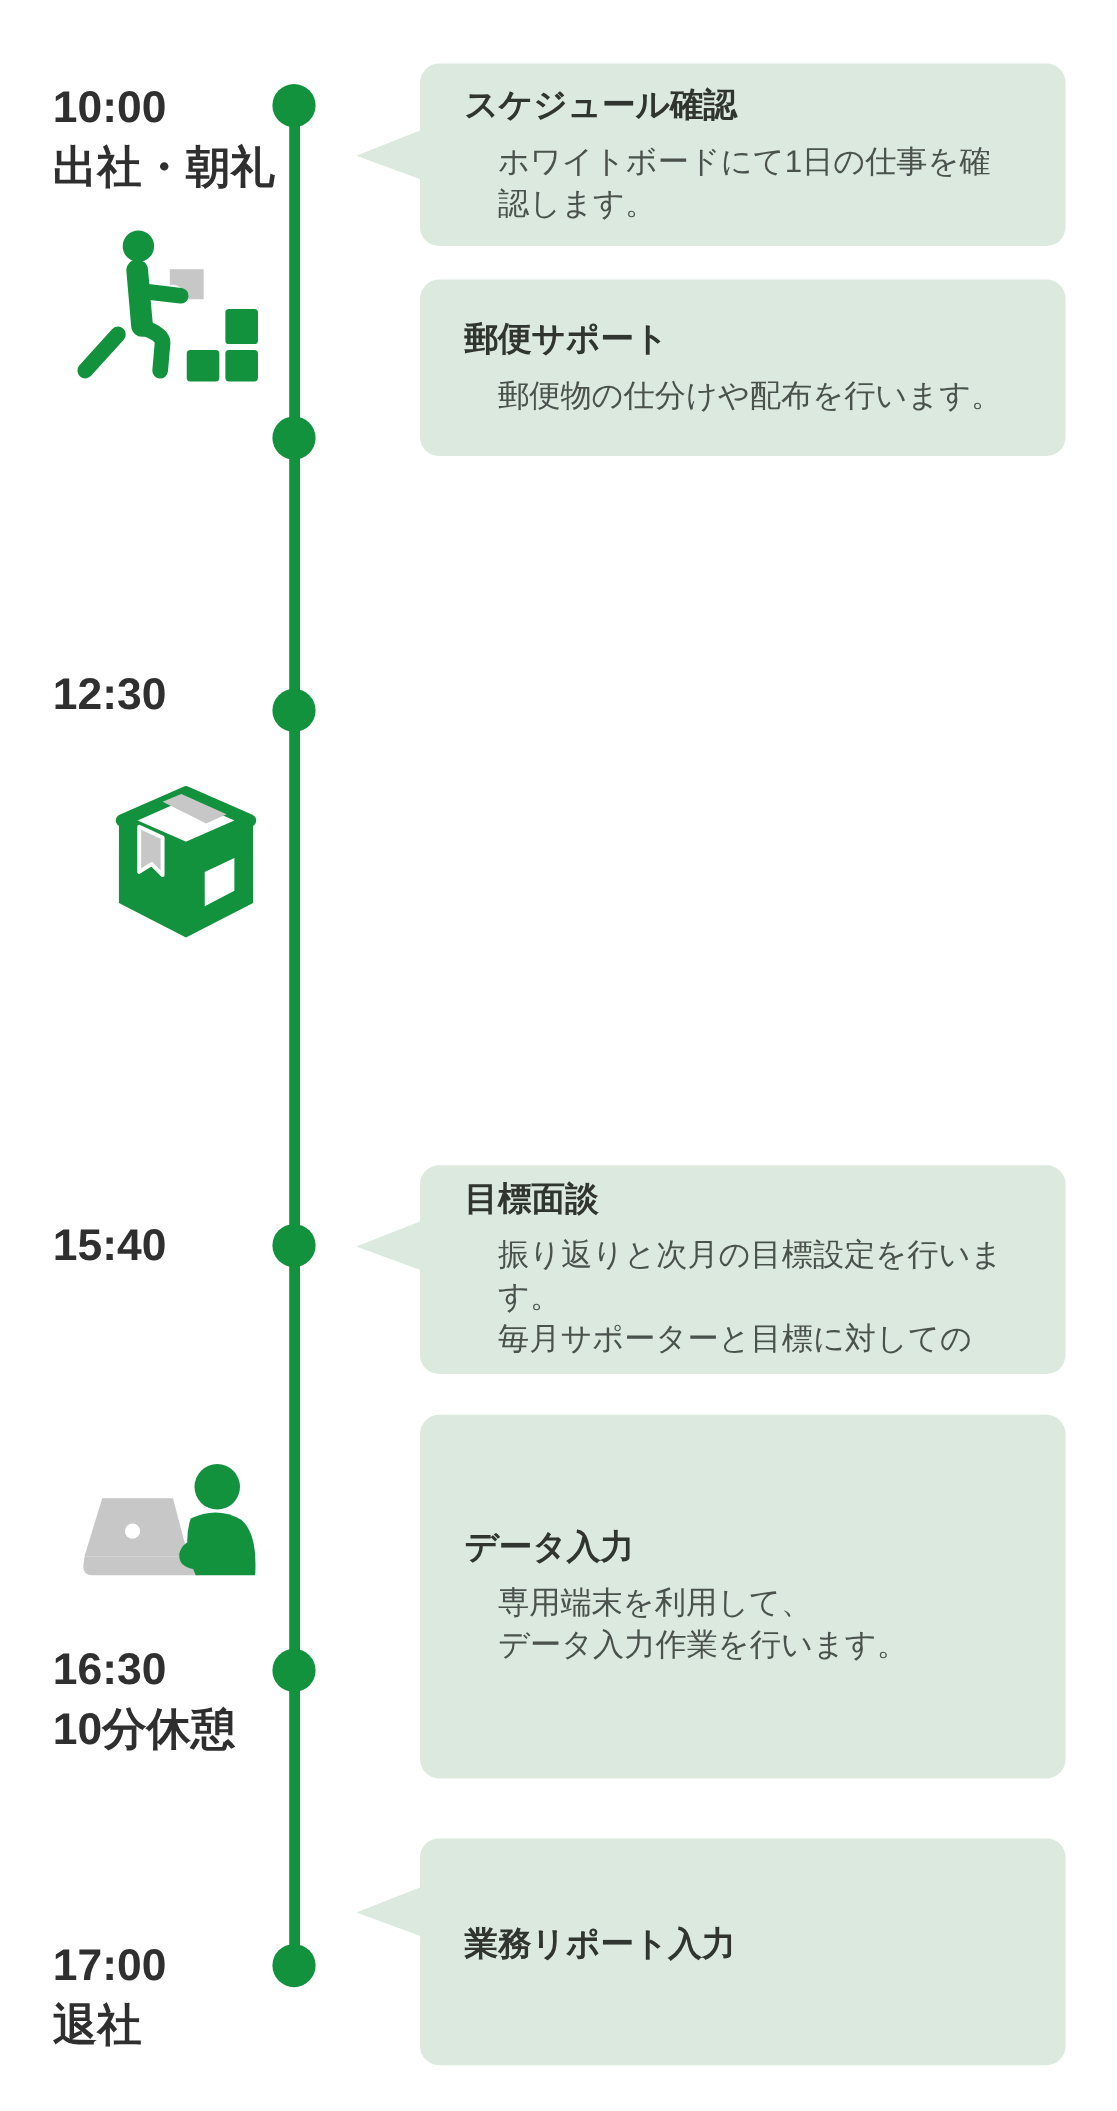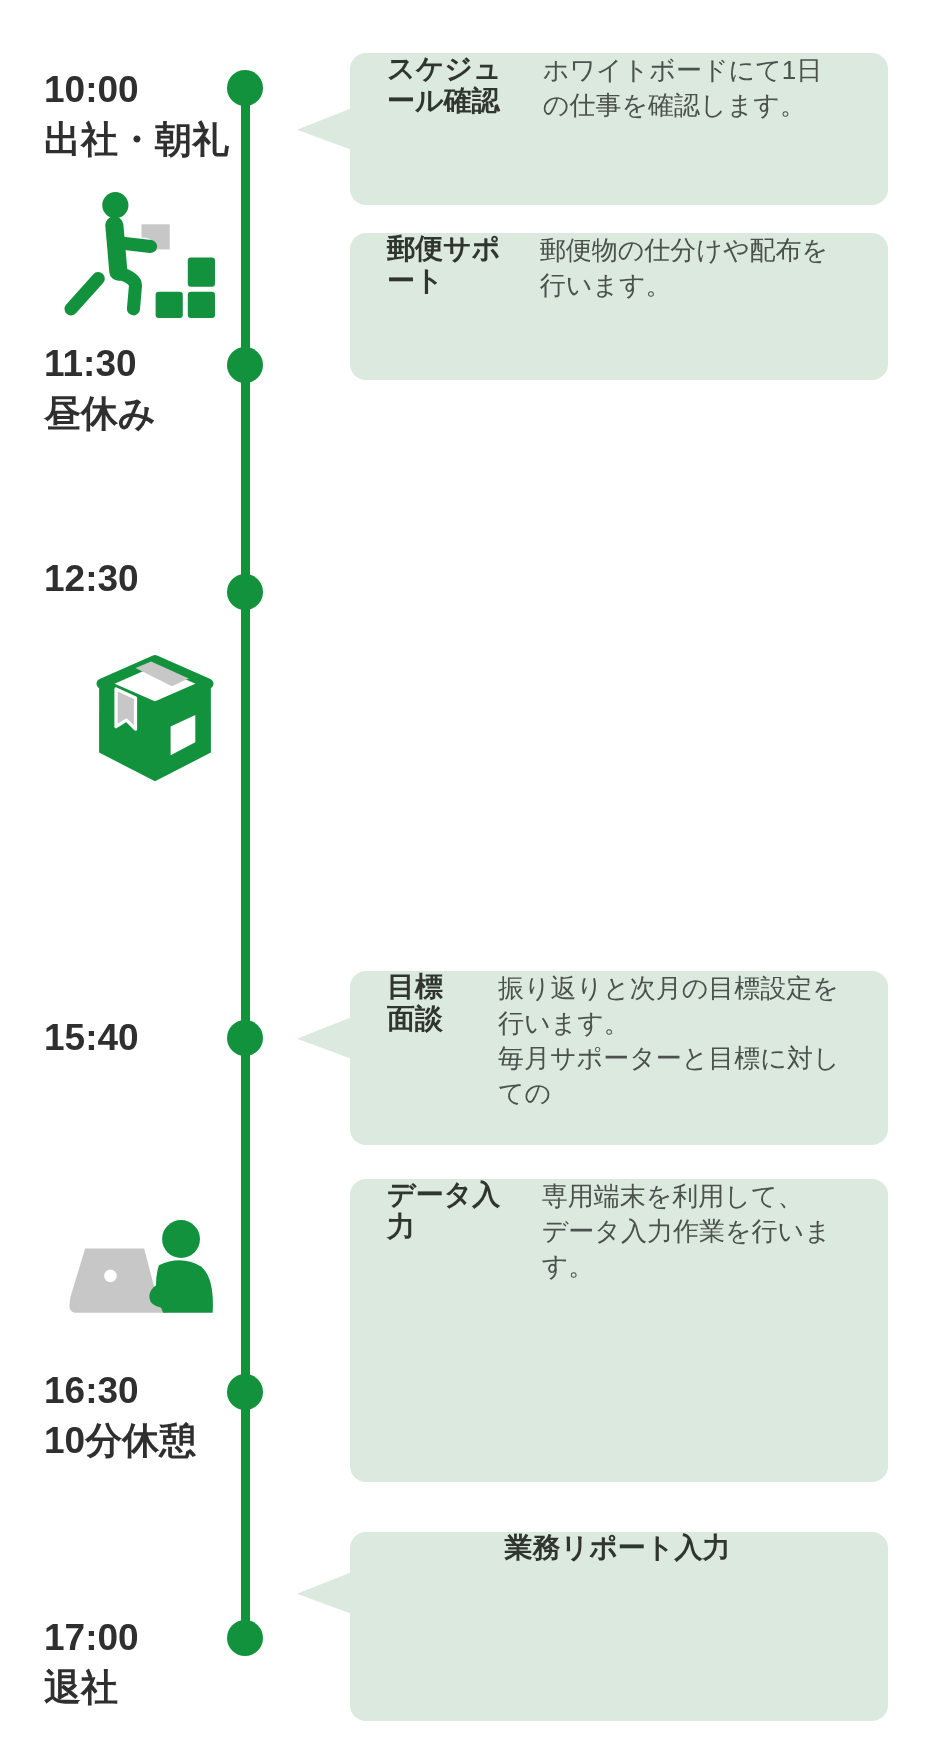--- a/index.html
+++ b/index.html
@@ -9,21 +9,21 @@
     padding-left:28px;
   }
   
   .tl-line{position:absolute;left:241px;top:88px;width:9px;height:1550px;background:#13923E;}
   .tl-dot{position:absolute;width:36px;height:36px;border-radius:50%;background:#13923E;margin-left:-18px;margin-top:-18px;left:245px;}
   
   .time-block{position:absolute;left:44px;color:#2f2f2f;font-weight:bold;font-size:37px;line-height:50px;white-space:nowrap;}
   
   .card{
     position:absolute;left:350px;width:538px;background:#DBE9DE;border-radius:16px;
-    display:flex;flex-direction:row;justify-content:center;
+    display:flex;flex-direction:column;justify-content:center;
     padding:0 40px 0 37px;box-sizing:border-box;
   }
   .card-tail{
     position:absolute;left:-53px;width:55px;height:42px;background:#DBE9DE;
     clip-path:polygon(100% 0,100% 100%,0 52%);
   }
   .card-title{font-size:28px;font-weight:bold;color:#30352f;margin:0 0 13px 0;line-height:32px;}
   .card-body{font-size:26px;color:#4b524d;line-height:35px;margin-left:28px;}
   .icon-box{position:absolute;}
   .icon-box svg{display:block;width:100%;height:100%;}
@@ -37,24 +37,20 @@
   <div class="tl-dot" style="top:88px"></div>
   <div class="tl-dot" style="top:365px"></div>
   <div class="tl-dot" style="top:592px"></div>
   <div class="tl-dot" style="top:1038px"></div>
   <div class="tl-dot" style="top:1392px"></div>
   <div class="tl-dot" style="top:1638px"></div>
 
   <div class="time-block" style="top:65px">
     <div>10:00</div>
     <div>出社・朝礼</div>
-  </div>
-  <div class="time-block" style="top:339px">
-    <div>11:30</div>
-    <div>昼休み</div>
   </div>
   <div class="time-block" style="top:554px">
     <div>12:30</div>
   </div>
   <div class="time-block" style="top:1013px">
     <div>15:40</div>
   </div>
   <div class="time-block" style="top:1366px">
     <div>16:30</div>
     <div>10分休憩</div>

